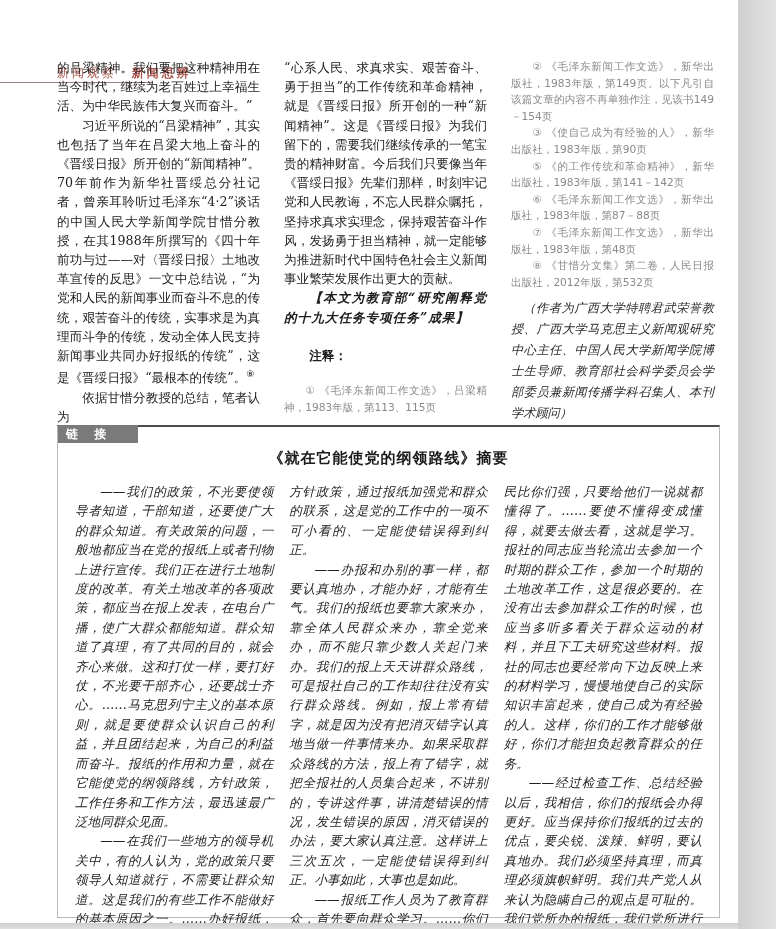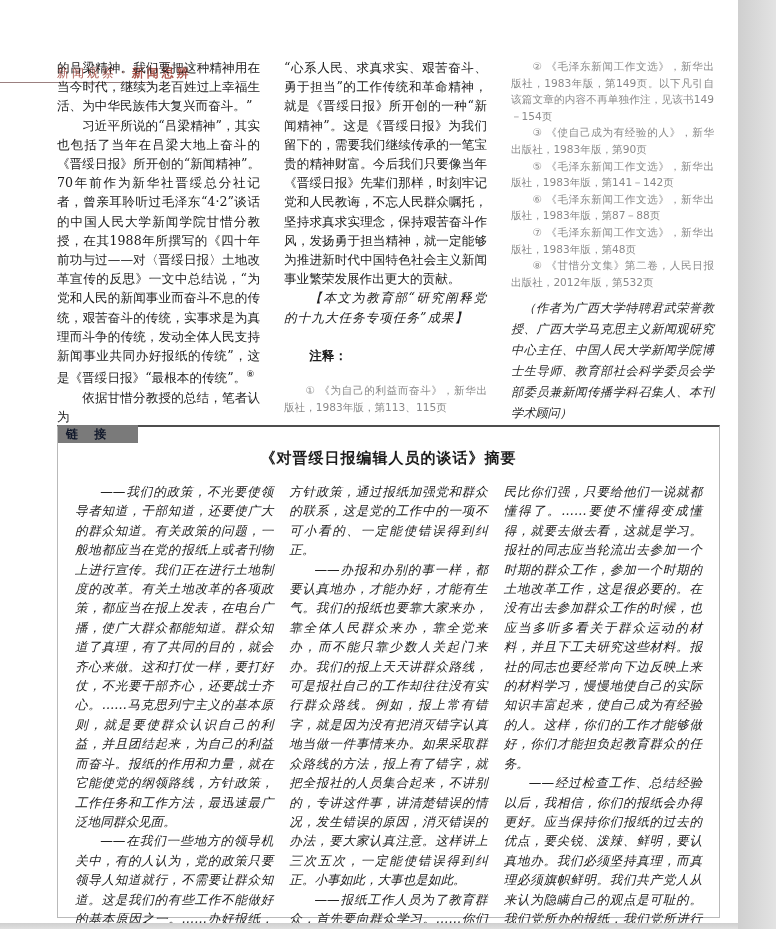--- a/index.html
+++ b/index.html
@@ -16,33 +16,33 @@
   .header-text{position:absolute;left:57px;top:0;color:#a8554c;letter-spacing:3px;}
   .header-text .sec{font-weight:normal;}
   .header-text .sep{margin:0 4px;}
   .header-text .sub{font-weight:bold;}
 
   
   .cols{position:absolute;left:57px;top:58px;width:665px;display:flex;gap:24px;}
   .col{width:203px;font-size:12.6px;line-height:19.2px;text-align:justify;}
   .col p{margin:0;}
   .indent{text-indent:2em;}
-  .bracket{font-weight:normal;font-style:italic;letter-spacing:1px;}
+  .bracket{font-weight:bold;font-style:italic;letter-spacing:1px;}
   .notes-label{font-weight:bold;text-indent:2em;margin-top:19px !important;}
   .fnote{font-family:"DejaVu Sans","Liberation Sans",sans-serif;font-size:10.6px;
          line-height:16.6px;color:#8a8a8a;text-indent:2em;}
   .fnote-first{margin-top:17px !important;}
   .author{font-style:italic;font-size:12.2px;line-height:21px;text-indent:1em;margin-top:8px !important;color:#2a2a2a;}
   .sup{font-size:9px;vertical-align:super;}
 
   
   .linkbox{position:absolute;left:57px;top:425px;width:663px;height:493px;
            border:1px solid #b9b9b9;border-top:2px solid #4d4d4d;box-sizing:border-box;background:#fff;}
   .tab{position:absolute;left:0;top:-2px;height:18px;min-width:62px;background:#7a7a7a;
-       color:#0f172a;font-size:12px;line-height:18px;padding:0 10px 0 8px;
+       color:#ffffff;font-size:12px;line-height:18px;padding:0 10px 0 8px;
        font-family:"DejaVu Sans","Liberation Sans",sans-serif;letter-spacing:6px;font-weight:bold;}
   .box-title{margin:22px 0 14px 0;text-align:center;font-size:15px;font-weight:bold;letter-spacing:1px;}
   .box-cols{display:flex;gap:16px;padding:0 17px;}
   .box-col{width:199px;font-size:12.6px;line-height:19.4px;text-align:justify;
            font-style:italic;color:#222222;}
   .box-col p{margin:0;}
 </style>
 </head>
 <body>
 
@@ -60,37 +60,37 @@
     <div class="col">
       <p>的吕梁精神。我们要把这种精神用在当今时代，继续为老百姓过上幸福生活、为中华民族伟大复兴而奋斗。”</p>
       <p class="indent"><span>习近平所说的“吕梁精神”，其实也包括了当年在吕梁大地上奋斗的《晋绥日报》所开创的“新闻精神”。70年前作为新华社晋绥总分社记者，曾亲耳聆听过毛泽东“4·2”谈话的中国人民大学新闻学院甘惜分教授，在其1988年所撰写的《四十年前功与过——对〈晋绥日报〉土地改革宣传的反思》一文中总结说，“为党和人民的新闻事业而奋斗不息的传统，艰苦奋斗的传统，实事求是为真理而斗争的传统，发动全体人民支持新闻事业共同办好报纸的传统”，这是《晋绥日报》“最根本的传统”。</span><sup class="sup">⑧</sup></p>
       <p class="indent">依据甘惜分教授的总结，笔者认为</p>
     </div>
 
     <div class="col">
       <p>“心系人民、求真求实、艰苦奋斗、勇于担当”的工作传统和革命精神，就是《晋绥日报》所开创的一种“新闻精神”。这是《晋绥日报》为我们留下的，需要我们继续传承的一笔宝贵的精神财富。今后我们只要像当年《晋绥日报》先辈们那样，时刻牢记党和人民教诲，不忘人民群众嘱托，坚持求真求实理念，保持艰苦奋斗作风，发扬勇于担当精神，就一定能够为推进新时代中国特色社会主义新闻事业繁荣发展作出更大的贡献。</p>
       <p class="indent bracket">【本文为教育部“研究阐释党的十九大任务专项任务”成果】</p>
       <p class="notes-label">注释：</p>
-      <p class="fnote fnote-first">① 《为自己的利益而奋斗》，新华出版社，1983年版，第113、115页</p>
+      <p class="fnote fnote-first">① 《毛泽东新闻工作文选》，吕梁精神，1983年版，第113、115页</p>
     </div>
 
     <div class="col">
       <p class="fnote">② 《毛泽东新闻工作文选》，新华出版社，1983年版，第149页。以下凡引自该篇文章的内容不再单独作注，见该书149－154页</p>
       <p class="fnote">③ 《使自己成为有经验的人》，新华出版社，1983年版，第90页</p>
-      <p class="fnote">⑤ 《毛泽东新闻工作文选》，新华出版社，1983年版，第141－142页</p>
+      <p class="fnote">⑤ 《的工作传统和革命精神》，新华出版社，1983年版，第141－142页</p>
       <p class="fnote">⑥ 《毛泽东新闻工作文选》，新华出版社，1983年版，第87－88页</p>
       <p class="fnote">⑦ 《毛泽东新闻工作文选》，新华出版社，1983年版，第48页</p>
       <p class="fnote">⑧ 《甘惜分文集》第二卷，人民日报出版社，2012年版，第532页</p>
       <p class="author">（作者为广西大学特聘君武荣誉教授、广西大学马克思主义新闻观研究中心主任、中国人民大学新闻学院博士生导师、教育部社会科学委员会学部委员兼新闻传播学科召集人、本刊学术顾问）</p>
     </div>
   </div>
 
   <div class="linkbox">
     <div class="tab">链 接</div>
-    <div class="box-title">《对晋绥日报编辑人员的谈话》摘要</div>
+    <div class="box-title">《就在它能使党的纲领路线》摘要</div>
 
     <div class="box-cols">
 
       <div class="box-col">
         <p class="indent">——我们的政策，不光要使领导者知道，干部知道，还要使广大的群众知道。有关政策的问题，一般地都应当在党的报纸上或者刊物上进行宣传。我们正在进行土地制度的改革。有关土地改革的各项政策，都应当在报上发表，在电台广播，使广大群众都能知道。群众知道了真理，有了共同的目的，就会齐心来做。这和打仗一样，要打好仗，不光要干部齐心，还要战士齐心。……马克思列宁主义的基本原则，就是要使群众认识自己的利益，并且团结起来，为自己的利益而奋斗。报纸的作用和力量，就在它能使党的纲领路线，方针政策，工作任务和工作方法，最迅速最广泛地同群众见面。</p>
         <p class="indent">——在我们一些地方的领导机关中，有的人认为，党的政策只要领导人知道就行，不需要让群众知道。这是我们的有些工作不能做好的基本原因之一。……办好报纸，把报纸办得引人入胜，在报纸上正确地宣传党的</p>
       </div>
 
       <div class="box-col">
         <p>方针政策，通过报纸加强党和群众的联系，这是党的工作中的一项不可小看的、一定能使错误得到纠正。</p>

